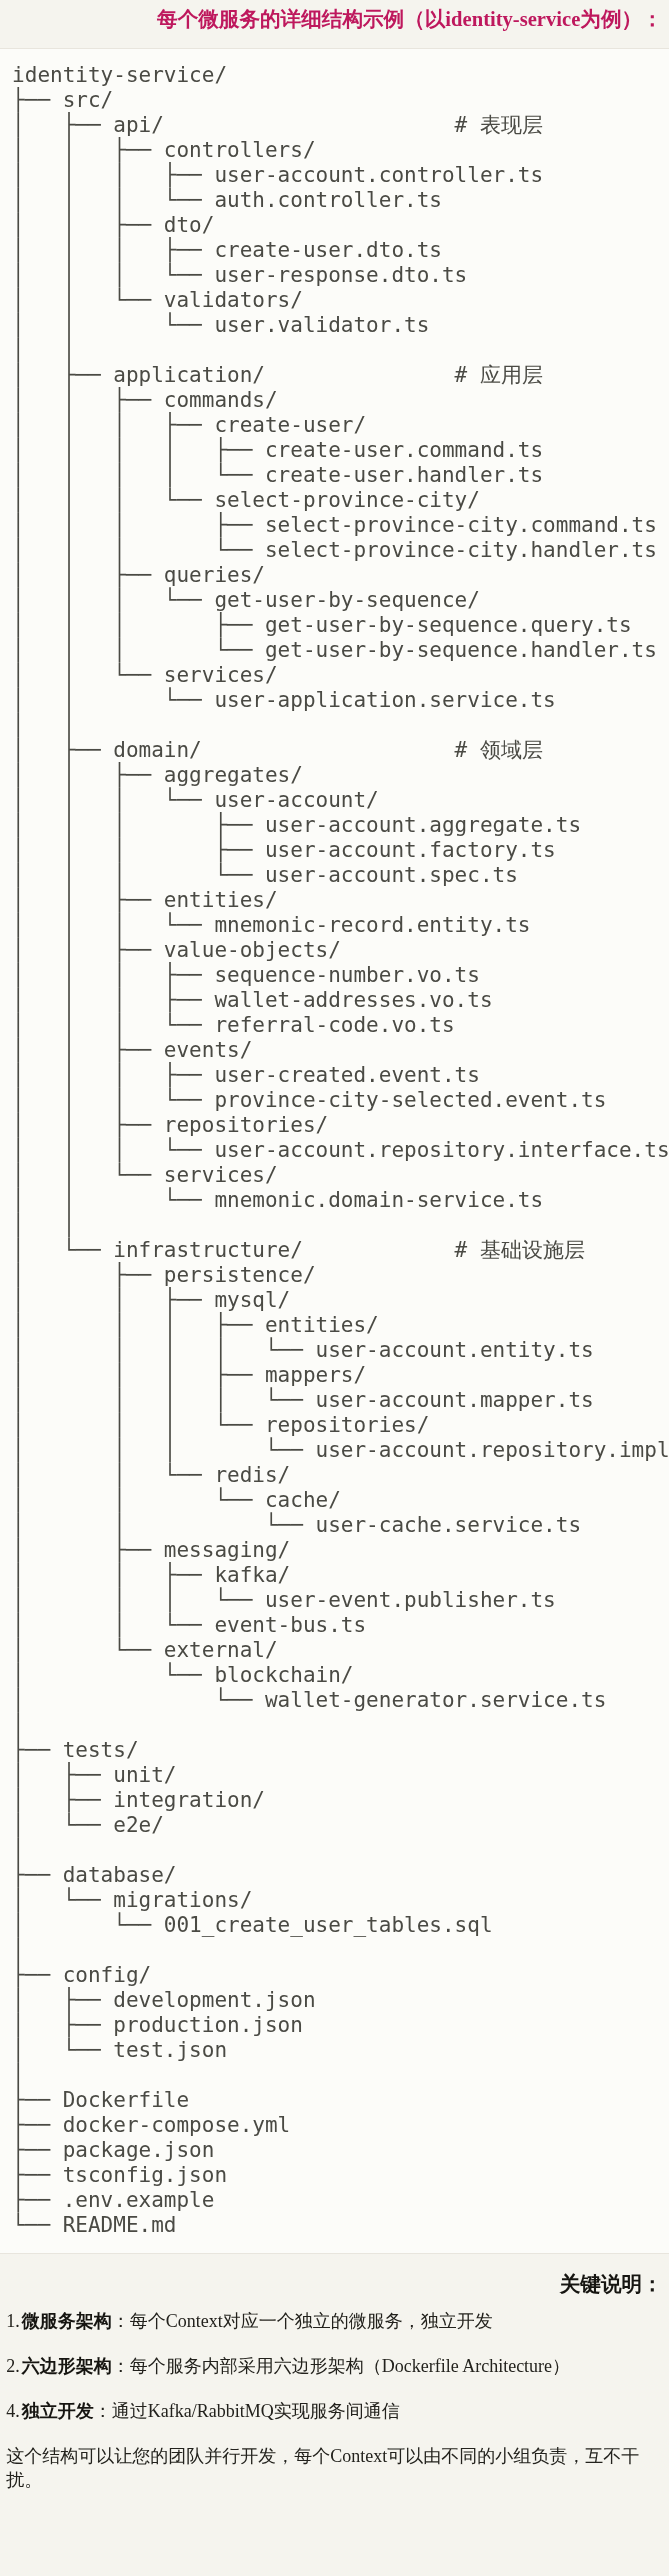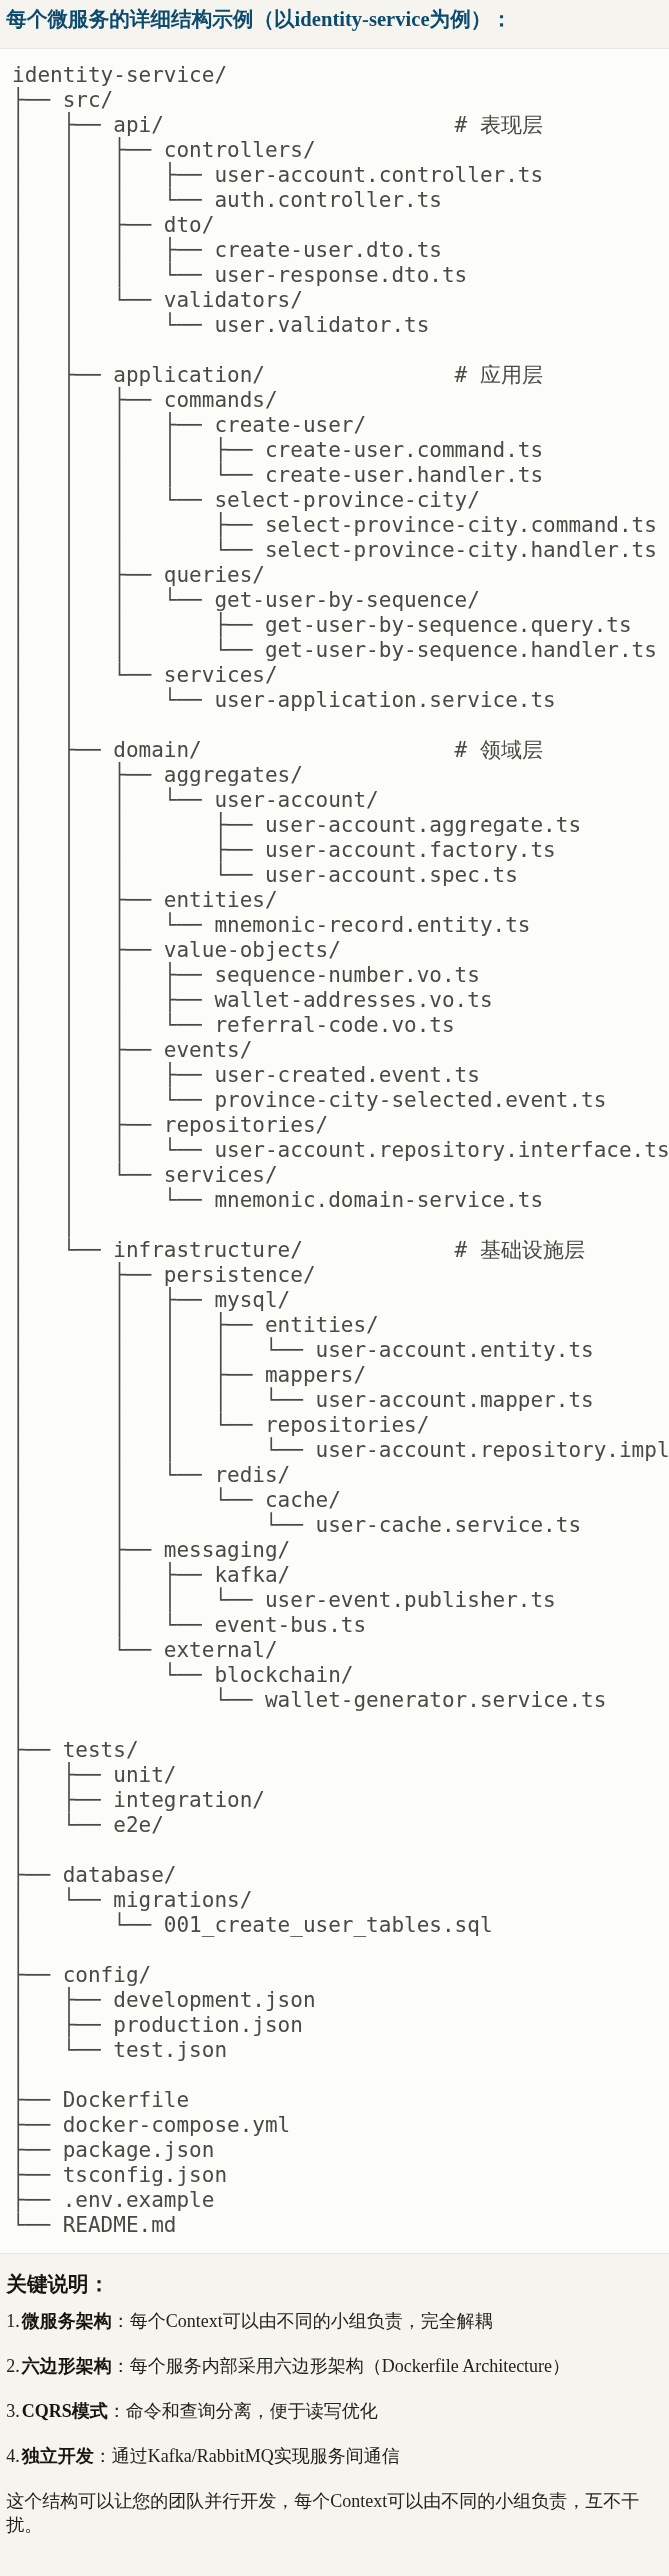--- a/index.html
+++ b/index.html
@@ -9,21 +9,22 @@
     color: #201f1b;
     font-family: "Liberation Serif", "DejaVu Serif", serif;
   }
   body { padding: 3.8px 6.3px 0; width: 669px; }
 
   .doc-title {
     font-size: 20.6px;
     font-weight: bold;
     line-height: 1.35;
     margin: 2.5px 0 0 0;
-    color: #0c4a6e;
+    color: #be185d;
+    text-align: right;
   }
 
   .code-block {
     margin: 13.8px -6.3px 0 -6.3px;
     padding: 10.6px 5px 10.6px 8.1px;
     background: #fcfcf9;
     border-top: 0.6px solid #e8e5dd;
     border-bottom: 0.6px solid #e8e5dd;
   }
   .code-block pre {
@@ -34,20 +35,21 @@
     color: #4a4a44;
     white-space: pre;
   }
 
   .notes-heading {
     font-size: 20.6px;
     font-weight: bold;
     line-height: 1.4;
     margin: 16.3px 0 0 0;
     color: #161511;
+    text-align: right;
   }
 
   ol.notes-list {
     list-style: none;
     margin: 10px 0 0 0;
     padding: 0;
   }
   ol.notes-list li {
     font-size: 18px;
     line-height: 24px;
@@ -155,20 +157,19 @@
 ├── docker-compose.yml
 ├── package.json
 ├── tsconfig.json
 ├── .env.example
 └── README.md</pre>
 </div>
 
 <h2 class="notes-heading">关键说明：</h2>
 
 <ol class="notes-list">
-  <li><span class="num">1.</span><span class="term">微服务架构</span><span>：每个Context可以由不同的小组负责，完全解耦</span></li>
+  <li><span class="num">1.</span><span class="term">微服务架构</span><span>：每个Context对应一个独立的微服务，独立开发</span></li>
   <li><span class="num">2.</span><span class="term">六边形架构</span><span>：每个服务内部采用六边形架构（Dockerfile Architecture）</span></li>
-  <li><span class="num">3.</span><span class="term">CQRS模式</span><span>：命令和查询分离，便于读写优化</span></li>
   <li><span class="num">4.</span><span class="term">独立开发</span><span>：通过Kafka/RabbitMQ实现服务间通信</span></li>
 </ol>
 
 <p class="footer-paragraph">这个结构可以让您的团队并行开发，每个Context可以由不同的小组负责，互不干扰。</p>
 
 
 </body></html>

